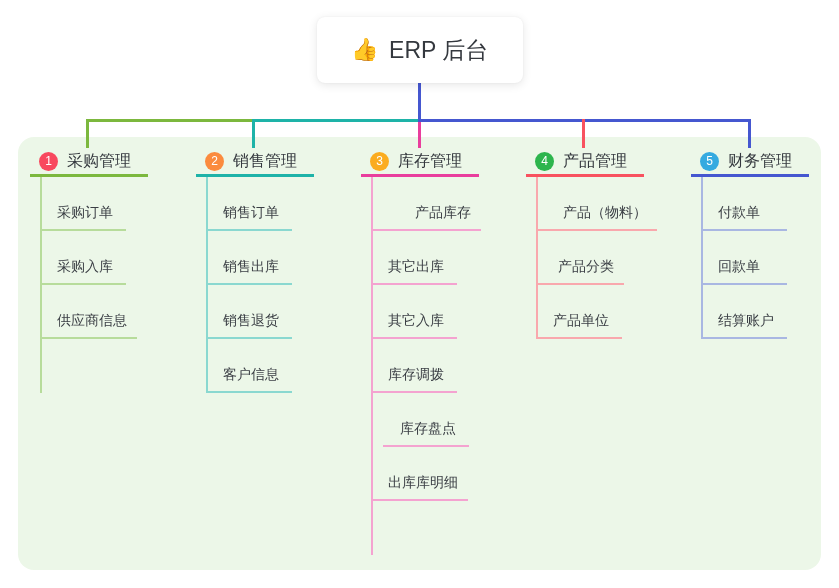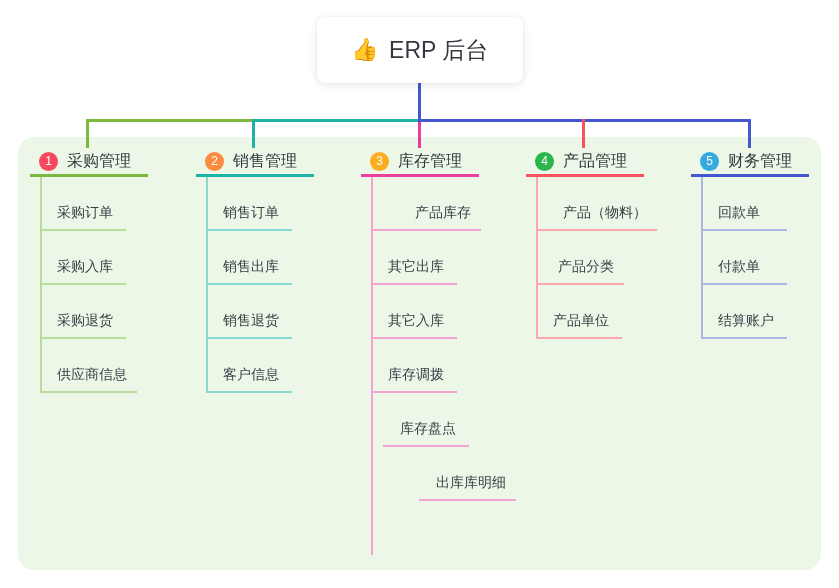--- a/index.html
+++ b/index.html
@@ -69,21 +69,20 @@
   <div id="branches">
       <div class="branch-col" style="left: 30px;">
         <div class="branch-title" style="border-bottom-color: rgb(124, 184, 62);">
           <span class="badge" style="background: rgb(248, 72, 94);">1</span>
           <span>采购管理</span>
         </div>
         <div class="kids">
           <div class="kid-vline" style="background: rgb(183, 220, 155); height: 216px;"></div>
           <div class="kid-row" style="border-bottom-color: rgb(183, 220, 155);">采购订单</div>
           <div class="kid-row" style="border-bottom-color: rgb(183, 220, 155);">采购入库</div>
-          <div class="kid-row" style="border-bottom-color: rgb(183, 220, 155);">采购退货</div>
           <div class="kid-row" style="border-bottom-color: rgb(183, 220, 155);">供应商信息</div>
         </div>
       </div>
       <div class="branch-col" style="left: 196px;">
         <div class="branch-title" style="border-bottom-color: rgb(30, 179, 168);">
           <span class="badge" style="background: rgb(251, 139, 62);">2</span>
           <span>销售管理</span>
         </div>
         <div class="kids">
           <div class="kid-vline" style="background: rgb(138, 216, 208); height: 216px;"></div>
@@ -98,21 +97,21 @@
           <span class="badge" style="background: rgb(251, 172, 31);">3</span>
           <span>库存管理</span>
         </div>
         <div class="kids">
           <div class="kid-vline" style="background: rgb(244, 163, 208); height: 378px;"></div>
           <div class="kid-row" style="border-bottom-color: rgb(244, 163, 208); padding-left: 44px;">产品库存</div>
           <div class="kid-row" style="border-bottom-color: rgb(244, 163, 208);">其它出库</div>
           <div class="kid-row" style="border-bottom-color: rgb(244, 163, 208);">其它入库</div>
           <div class="kid-row" style="border-bottom-color: rgb(244, 163, 208);">库存调拨</div>
           <div class="kid-row" style="border-bottom-color: rgb(244, 163, 208); margin-left: 12px;">库存盘点</div>
-          <div class="kid-row" style="border-bottom-color: rgb(244, 163, 208); margin-left: 48px;">出库库明细</div>
+          <div class="kid-row" style="border-bottom-color: rgb(244, 163, 208);">出库库明细</div>
         </div>
       </div>
       <div class="branch-col" style="left: 526px;">
         <div class="branch-title" style="border-bottom-color: rgb(248, 82, 95);">
           <span class="badge" style="background: rgb(45, 181, 77);">4</span>
           <span>产品管理</span>
         </div>
         <div class="kids">
           <div class="kid-vline" style="background: rgb(249, 168, 173); height: 162px;"></div>
           <div class="kid-row" style="border-bottom-color: rgb(249, 168, 173); padding-left: 27px;">产品（物料）</div>
@@ -120,19 +119,19 @@
           <div class="kid-row" style="border-bottom-color: rgb(249, 168, 173);">产品单位</div>
         </div>
       </div>
       <div class="branch-col" style="left: 691px;">
         <div class="branch-title" style="border-bottom-color: rgb(69, 87, 208);">
           <span class="badge" style="background: rgb(53, 170, 224);">5</span>
           <span>财务管理</span>
         </div>
         <div class="kids">
           <div class="kid-vline" style="background: rgb(169, 183, 226); height: 162px;"></div>
+          <div class="kid-row" style="border-bottom-color: rgb(169, 183, 226);">付款单</div>
           <div class="kid-row" style="border-bottom-color: rgb(169, 183, 226);">回款单</div>
-          <div class="kid-row" style="border-bottom-color: rgb(169, 183, 226);">付款单</div>
           <div class="kid-row" style="border-bottom-color: rgb(169, 183, 226);">结算账户</div>
         </div>
       </div>
     </div>
 </div>
 
 </body></html>

